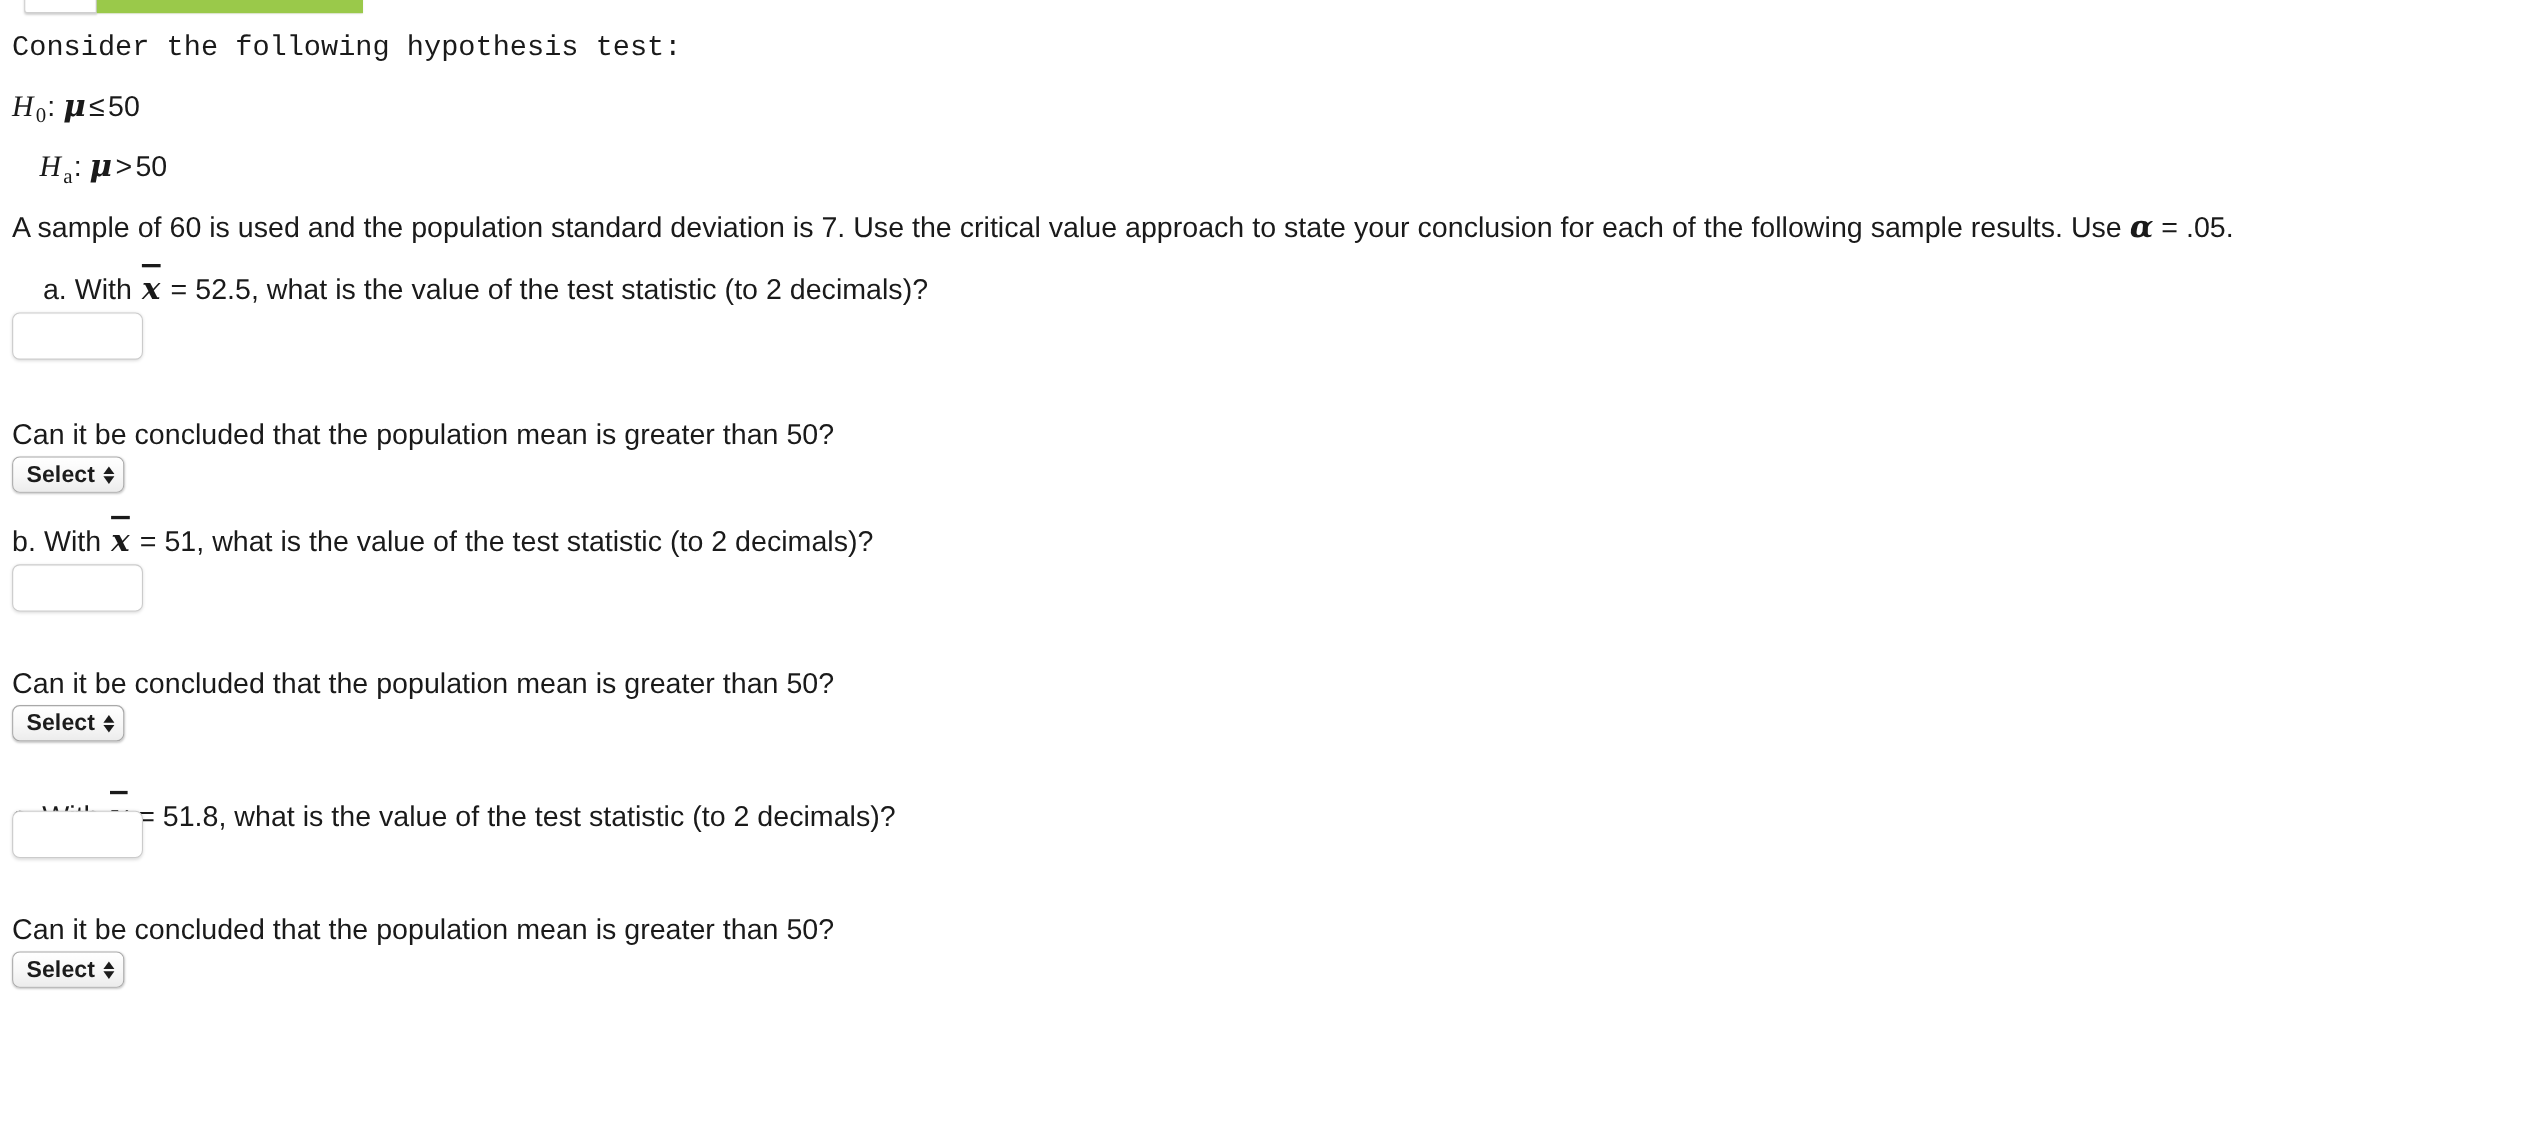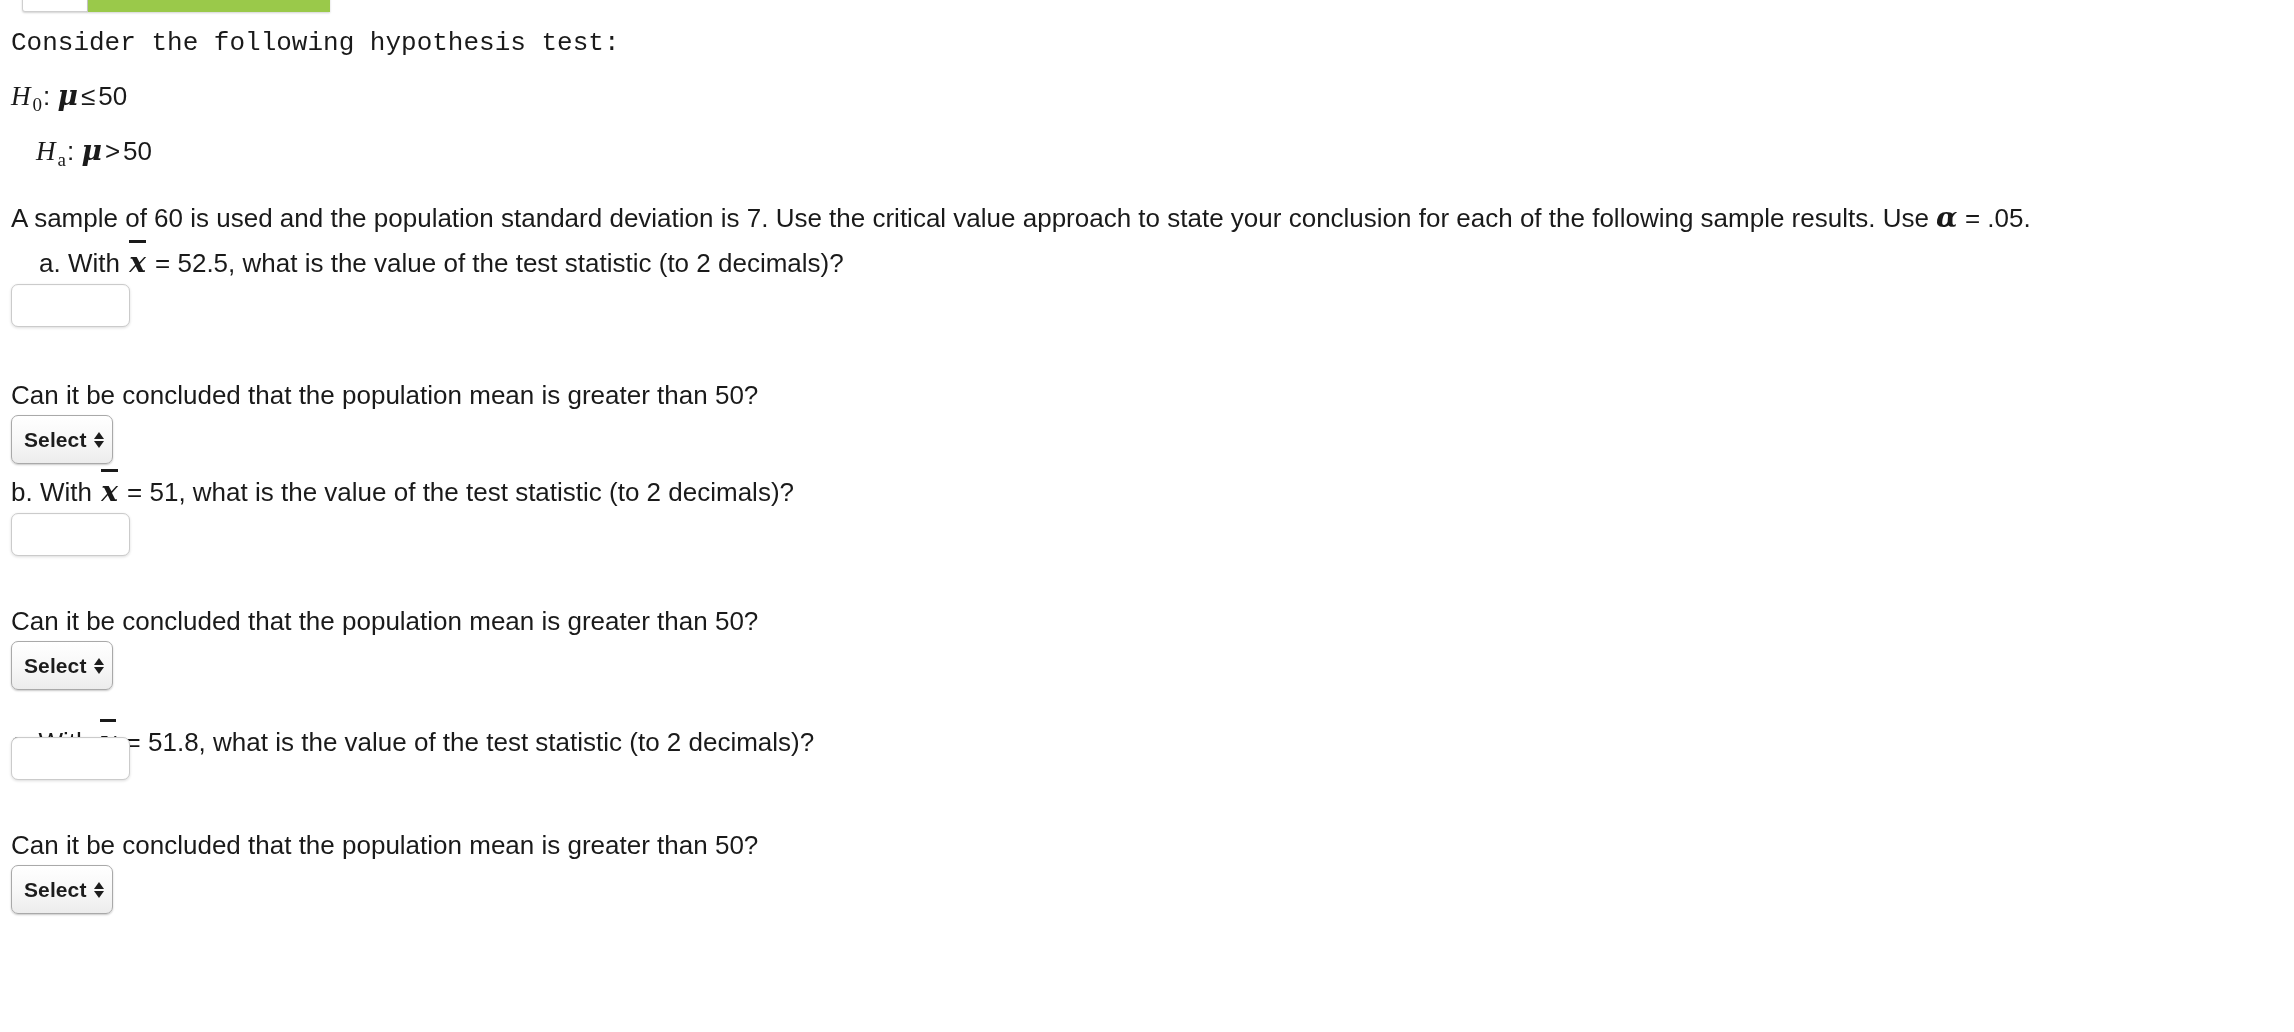--- a/index.html
+++ b/index.html
@@ -57,21 +57,21 @@
     font-size: 26px;
     line-height: 1.0;
     color: #1a1a1a;
     white-space: nowrap;
     padding-left: 11px;
   }
 
   .intro        { position: absolute; top: 30px; font-family: Liberation Mono, monospace;  }
   .hyp-null     { position: absolute; top: 82px;  }
   .hyp-alt      { position: absolute; top: 137px; padding-left: 36px; }
-  .setup        { position: absolute; top: 204px; }
+  .setup        { position: absolute; top: 192px; }
 
   .part-a-q     { position: absolute; top: 249px; margin-left: 28px; }
   .part-a-box   { position: absolute; top: 284px; left: 11px; }
   .part-a-conc  { position: absolute; top: 382px; }
   .part-a-sel   { position: absolute; top: 415px; left: 11px; }
 
   .part-b-q     { position: absolute; top: 478px; }
   .part-b-box   { position: absolute; top: 513px; left: 11px; }
   .part-b-conc  { position: absolute; top: 608px; }
   .part-b-sel   { position: absolute; top: 641px; left: 11px; }
@@ -138,21 +138,21 @@
     font-size: 22px;
     padding: 0 8px;
     color: #1a1a1a;
     outline: none;
   }
 
   .select-control {
     display: inline-flex;
     align-items: center;
     gap: 8px;
-    height: 49px;
+    height: 33px;
     box-sizing: border-box;
     padding: 0 8px 0 12px;
     background: linear-gradient(to bottom, #ffffff 0%, #f7f7f7 55%, #ececec 100%);
     border: 1px solid #a9a9a9;
     border-radius: 7px;
     box-shadow: 0 1px 2px rgba(0,0,0,0.22);
     cursor: pointer;
     user-select: none;
   }
   .select-label {

